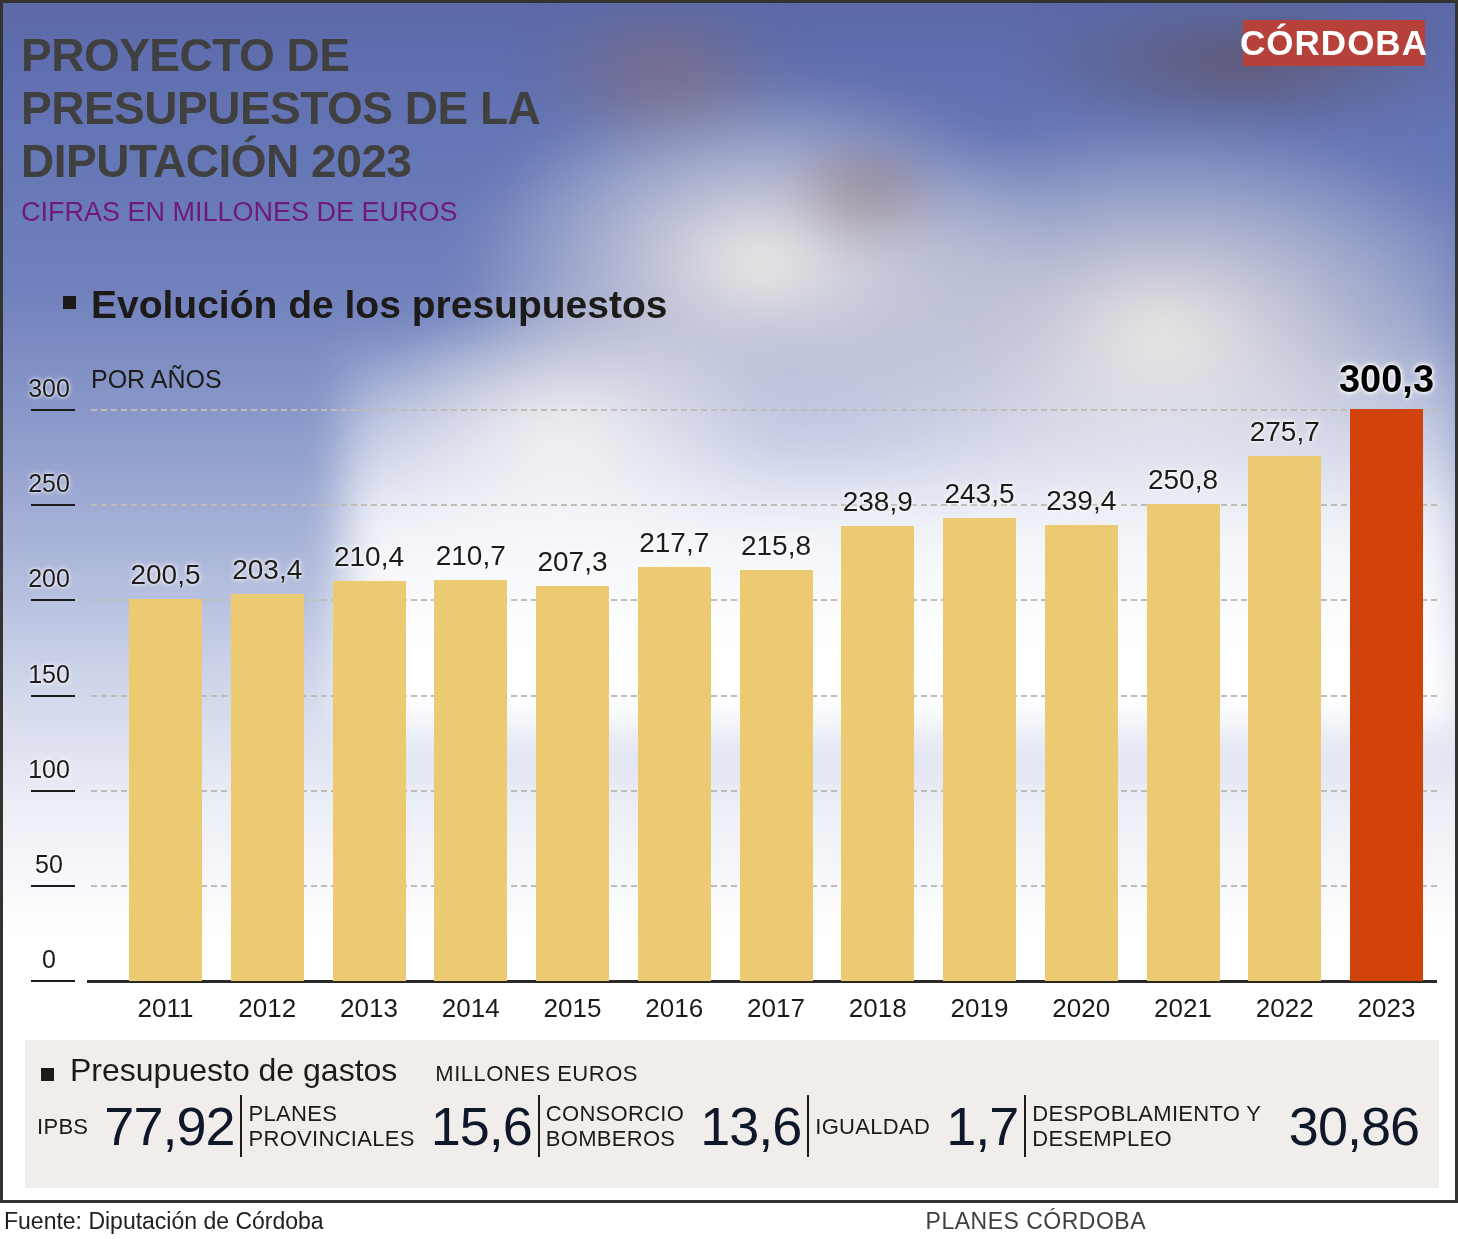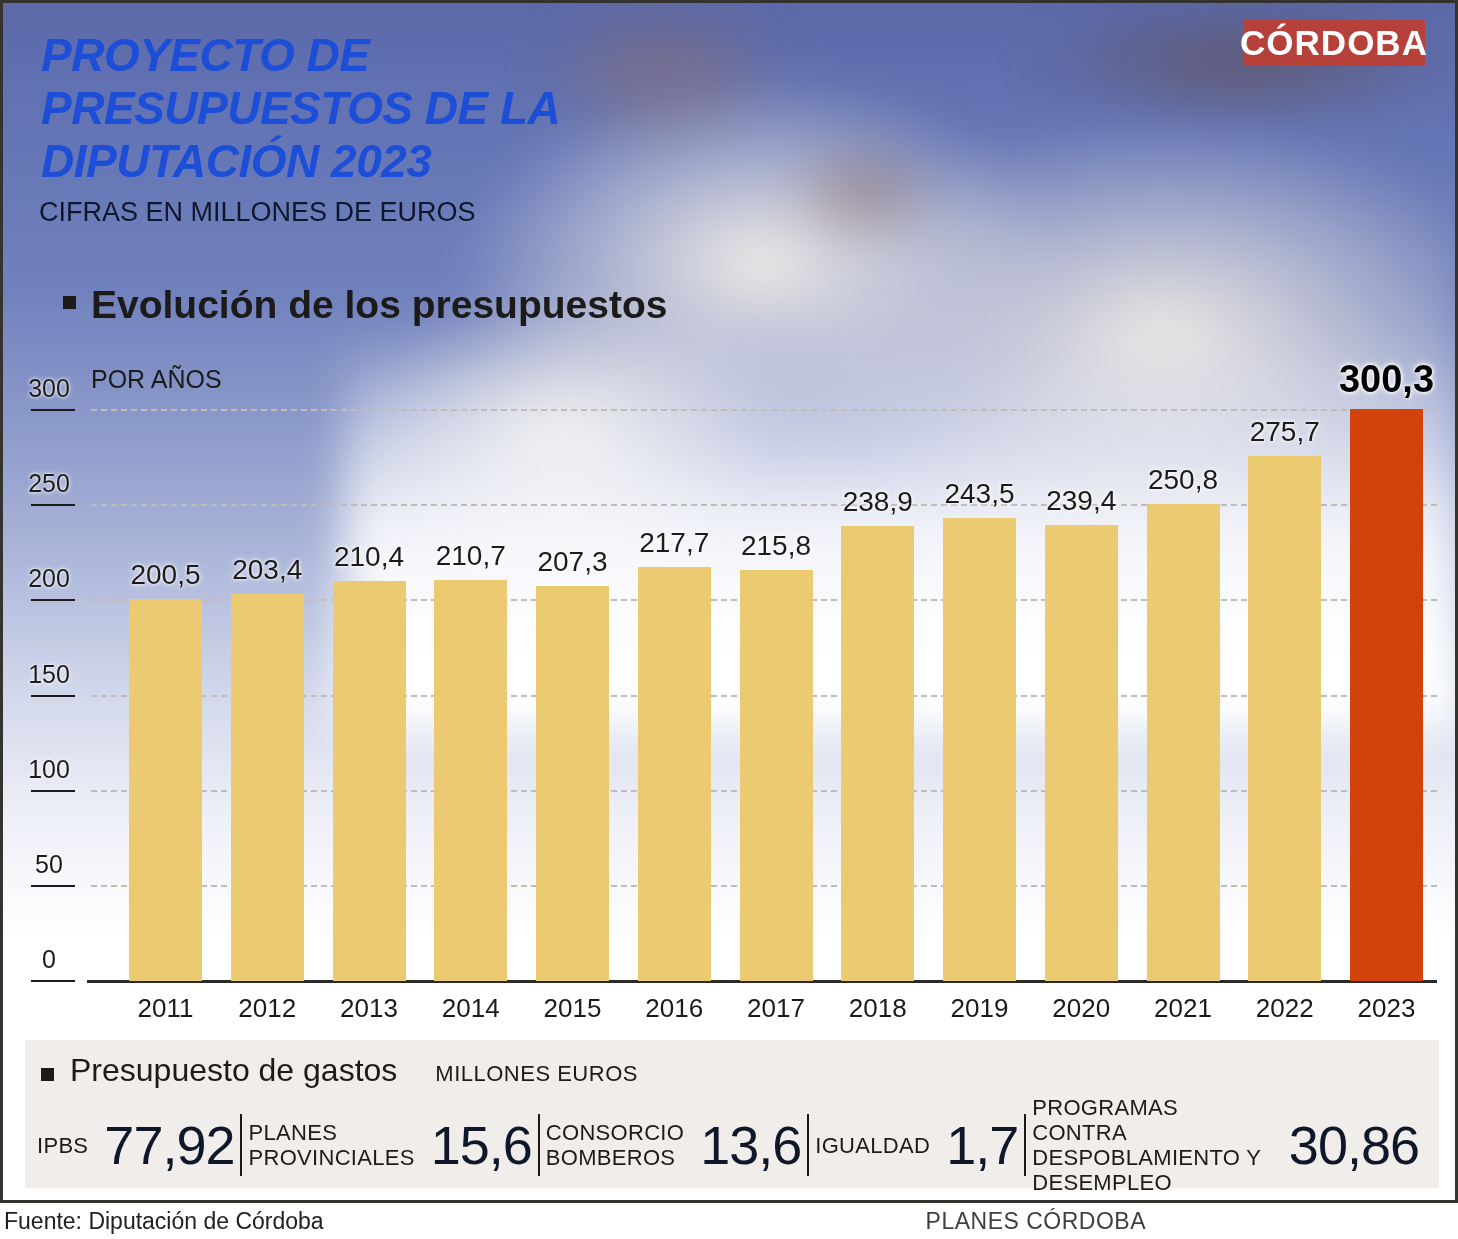--- a/index.html
+++ b/index.html
@@ -18,23 +18,23 @@
     background:
       linear-gradient(180deg, rgba(255,255,255,0) 45%, rgba(255,255,255,.85) 72%, #fff 90%),
       radial-gradient(ellipse 190px 120px at 320px 70px, rgba(150,110,90,.45), rgba(150,110,90,0) 70%),
       radial-gradient(ellipse 120px 85px at 520px 190px, rgba(140,90,70,.42), rgba(140,90,70,0) 70%),
       radial-gradient(ellipse 320px 95px at 900px 60px, rgba(96,66,52,.5), rgba(96,66,52,0) 70%),
       radial-gradient(ellipse 420px 260px at 420px 260px, rgba(247,242,233,.95), rgba(247,242,233,0) 72%),
       radial-gradient(ellipse 520px 300px at 820px 330px, rgba(246,240,230,.92), rgba(246,240,230,0) 72%),
       radial-gradient(ellipse 300px 210px at 220px 430px, rgba(246,242,235,.9), rgba(246,242,235,0) 70%); }
 
   
-  .title { position:absolute; left:38px; top:26px; z-index:3; color:#1d4ed8;
-    font-size:46px; font-weight:bold; line-height:53px; letter-spacing:-.5px;font-style:italic; }
-  .subtitle { position:absolute; left:36px; top:194px; z-index:3; color:#0f172a; font-size:27px; }
+  .title { position:absolute; left:18px; top:26px; z-index:3; color:#404040;
+    font-size:46px; font-weight:bold; line-height:53px; letter-spacing:-.5px; }
+  .subtitle { position:absolute; left:18px; top:194px; z-index:3; color:#701a75; font-size:27px; }
   .logo { position:absolute; left:1240px; top:17px; width:182px; height:46px; z-index:3;
     background:#b6413a; color:#fff; font-size:35px; font-weight:bold; letter-spacing:1px;
     display:flex; align-items:center; justify-content:center; }
 
   
   .chart-title-wrap { position:absolute; left:60px; top:283px; z-index:3; display:flex; }
   .bullet { width:13px; height:13px; background:#1c1b1a; margin:10px 15px 0 0; flex:none; }
   .chart-title { font-size:39px; font-weight:bold; line-height:37px; }
   .chart-subtitle { position:absolute; left:88px; top:362px; z-index:3; font-size:25px; }
 
@@ -225,21 +225,20 @@
         <div class="exp-div"></div>
         <div class="exp-group">
           <div class="exp-label">
             <div class="">IGUALDAD</div>
           </div>
           <div class="exp-value">1,7</div>
         </div>
         <div class="exp-div"></div>
         <div class="exp-group">
           <div class="exp-label">
-            <div class="">PROGRAMAS CONTRA</div>
             <div class="">DESPOBLAMIENTO Y DESEMPLEO</div>
           </div>
           <div class="exp-value">30,86</div>
         </div>
       </div>
   </div>
 </div>
 
 <div class="footer">
   <span class="footer-source">Fuente: Diputación de Córdoba</span>

